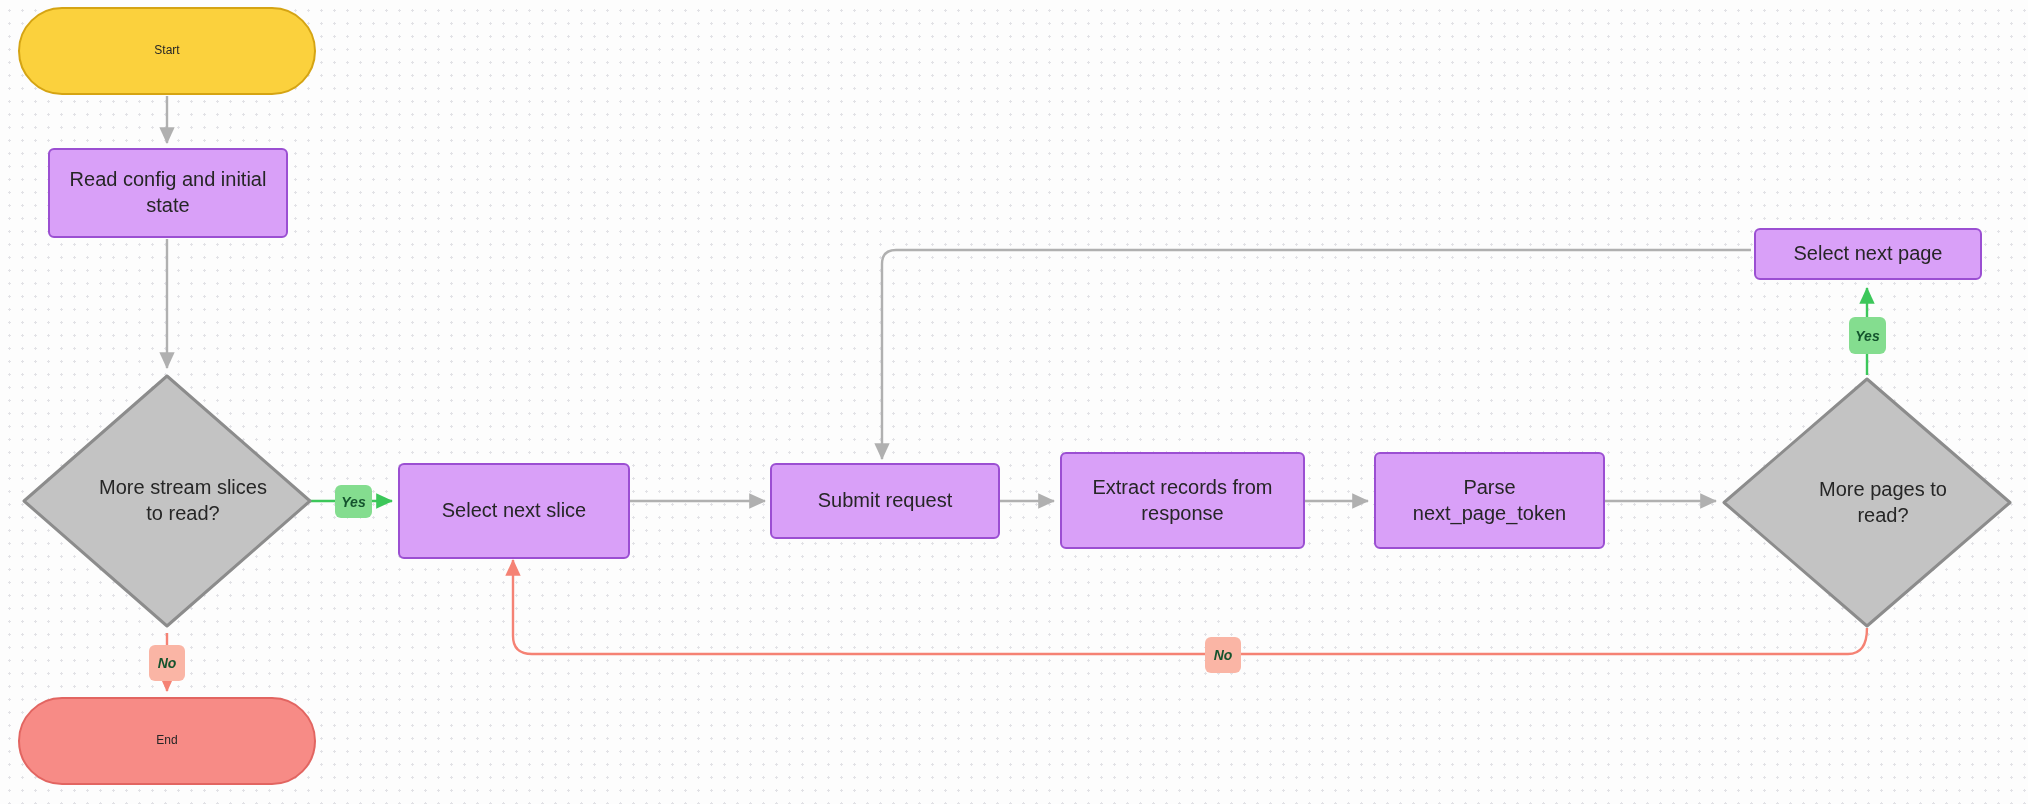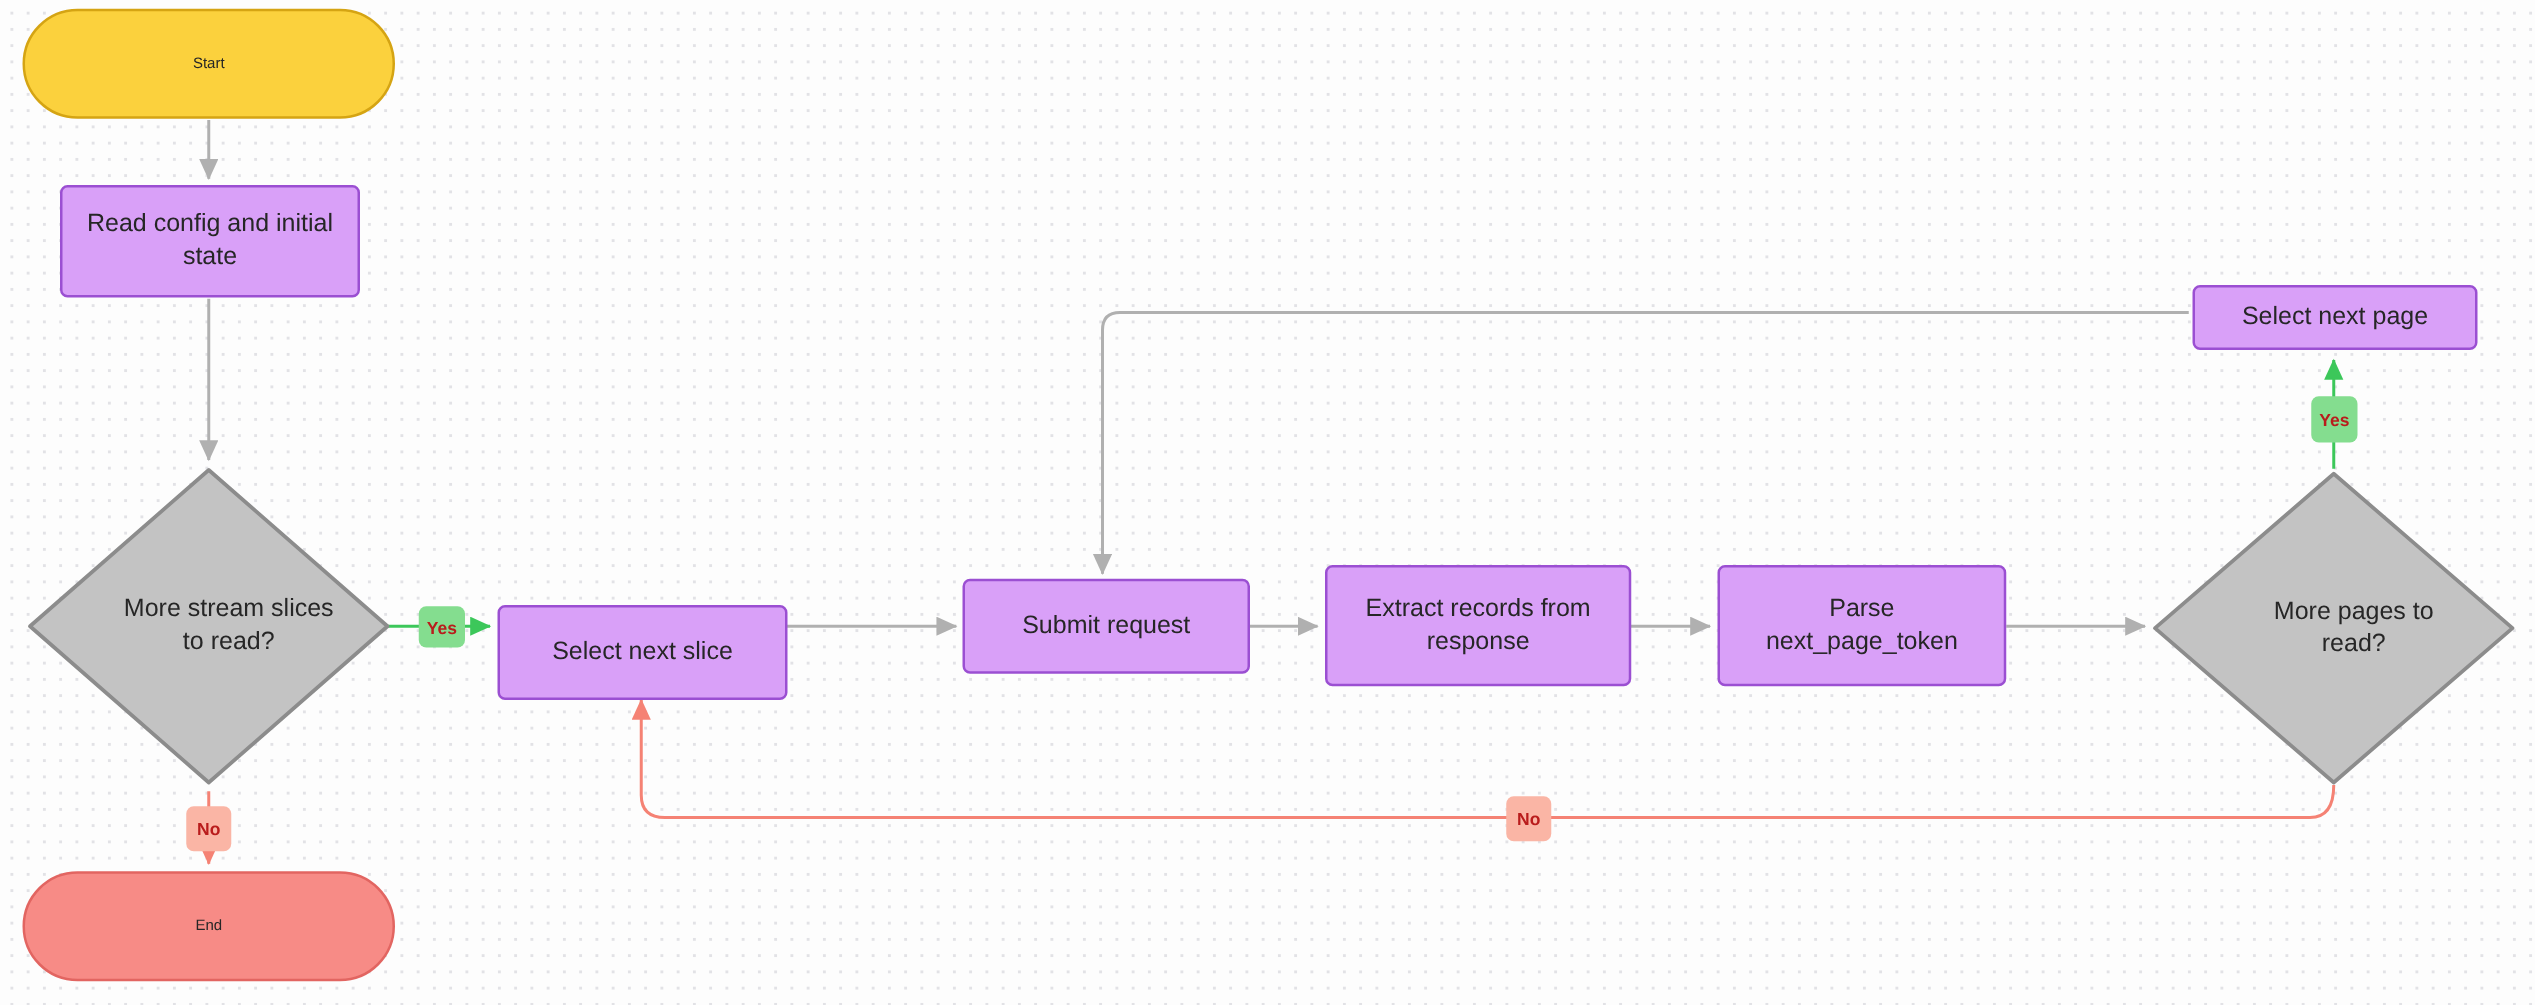--- a/index.html
+++ b/index.html
@@ -75,23 +75,24 @@
     margin-left: 32px;
   }
   .edge-label {
     position: absolute;
     box-sizing: border-box;
     display: flex;
     align-items: center;
     justify-content: center;
     font-size: 14px;
     font-weight: 600;
-    color: #b91c1c;
+    color: #14532d;
     border-radius: 6px;
     z-index: 4;
+    font-style: italic;
   }
   .label-yes { background: #84dd8f; }
   .label-no  { background: #fab5a5; }
 </style>
 </head>
 <body>
 
 <div id="canvas">
 
   <svg id="edges" viewBox="0 0 2028 804" xmlns="http://www.w3.org/2000/svg">
@@ -142,21 +143,21 @@
     <svg class="diamond-shape" viewBox="0 0 294 258" preserveAspectRatio="none">
       <polygon points="147,4 290,129 147,254 4,129" fill="#c3c3c3" stroke="#8c8c8c" stroke-width="3" stroke-linejoin="round"></polygon>
     </svg>
     <span class="diamond-label">More stream slices to read?</span>
   </div>
 
   <div class="node node-terminal node-end" style="left:18px; top:697px; width:298px; height:88px;">
     <span>End</span>
   </div>
 
-  <div class="node node-process" style="left:398px; top:484px; width:232px; height:76px;">
+  <div class="node node-process" style="left:398px; top:463px; width:232px; height:96px;">
     <span>Select next slice</span>
   </div>
 
   <div class="node node-process" style="left:770px; top:463px; width:230px; height:76px;">
     <span>Submit request</span>
   </div>
 
   <div class="node node-process" style="left:1060px; top:452px; width:245px; height:97px;">
     <span>Extract records from response</span>
   </div>

